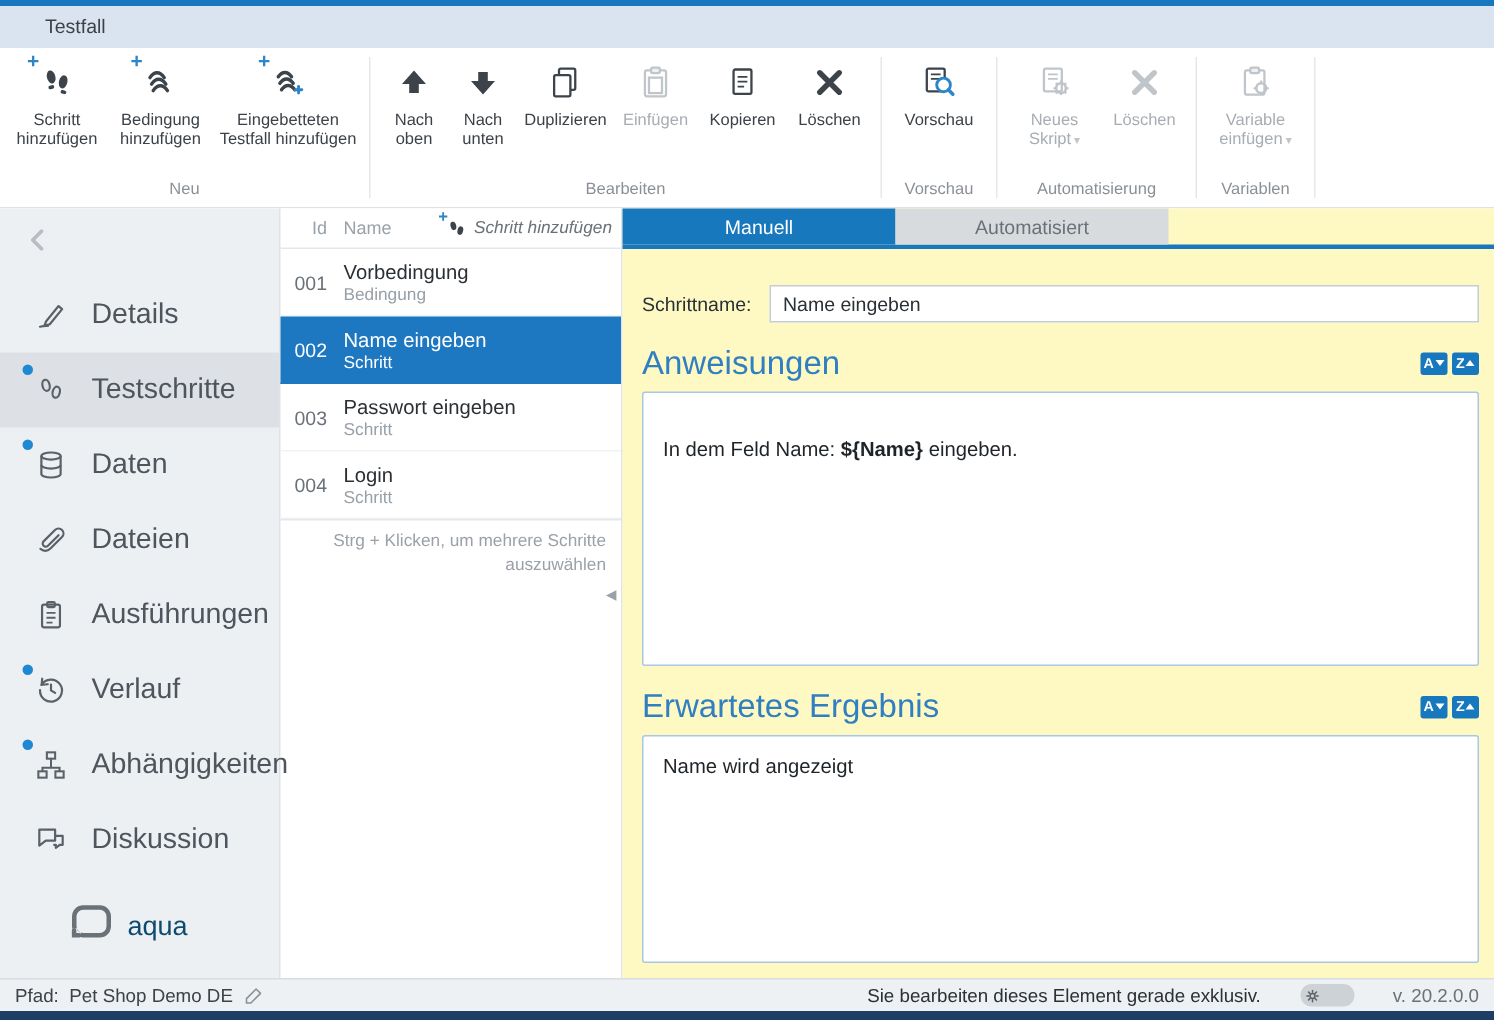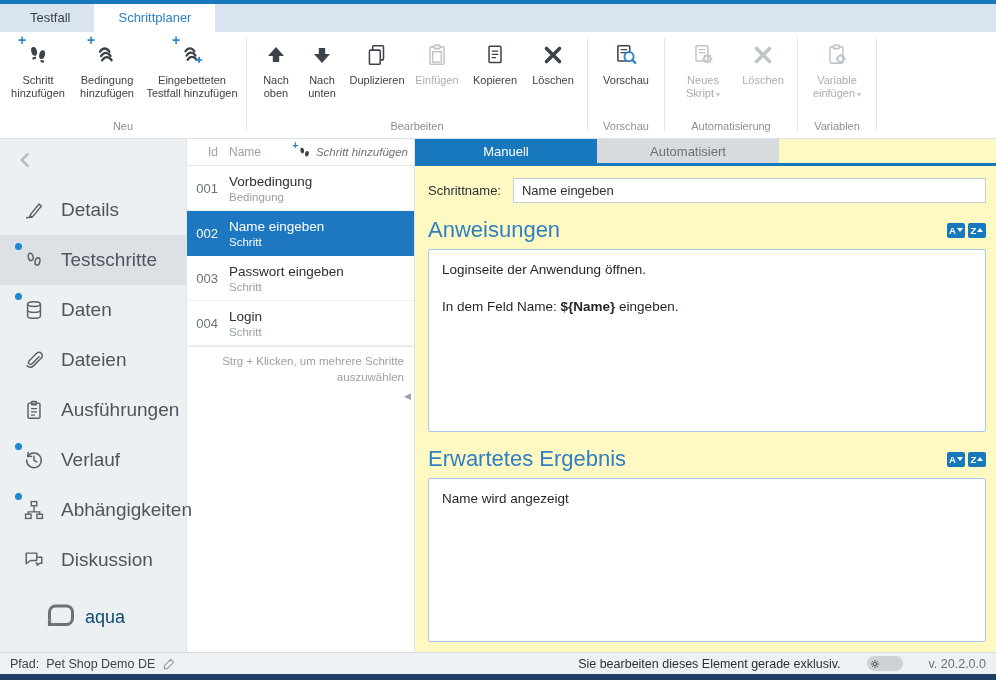--- a/index.html
+++ b/index.html
@@ -65,21 +65,21 @@
   
   .collapse-handle { position:absolute; left:404px; top:252px; font-size:9px; color:#9aa1a8; cursor:pointer; }
 
   
   .editor { flex:1; background:#fef9c3; display:flex; flex-direction:column; min-width:0; }
   .rp-tabs { display:flex; border-bottom:3px solid #1878be; flex:0 0 auto; }
   .rp-tab { width:182px; text-align:center; font-size:13px; padding:5px 0 4px; cursor:pointer; }
   .rp-tab.active { background:#1878be; color:#fff; }
   .rp-tab.inactive { background:#d8dbde; color:#6a7178; }
   .rp-body { flex:1; display:flex; flex-direction:column; padding:10px 10px 10px 13px; min-height:0; }
-  .name-row { display:flex; align-items:center; gap:12px; margin:2px 0 12px; flex:0 0 auto; }
+  .name-row { display:flex; align-items:center; gap:12px; margin:14px 0 12px; flex:0 0 auto; }
   .name-row label { font-size:13px; color:#2b3035; flex:0 0 auto; }
   .name-row input { flex:1; height:25px; border:1px solid #c5cdd4; padding:2px 8px; font-family:inherit; font-size:13px; color:#2b3035; outline:none; }
   .sec-head { display:flex; align-items:center; justify-content:space-between; margin:2px 0 6px; flex:0 0 auto; }
   .sec-title { font-size:22px; font-weight:500; color:#2f7fc2; }
   .az-icons { display:flex; gap:3px; }
   .az { width:18px; height:15px; background:#1878be; color:#fff; border:none; border-radius:2px; font-family:inherit; font-size:9.5px; font-weight:bold; display:flex; align-items:center; justify-content:center; gap:1px; cursor:pointer; padding:0; }
   .az .tri-dn { width:0; height:0; border-left:3px solid transparent; border-right:3px solid transparent; border-top:4px solid #fff; }
   .az .tri-up { width:0; height:0; border-left:3px solid transparent; border-right:3px solid transparent; border-bottom:4px solid #fff; }
   .textbox { border:1px solid #a9c7e6; border-radius:2px; padding:11px 13px; font-size:13.5px; color:#1f2428; line-height:1.4; background:#fff; }
   .box-anweisungen { height:183px; margin-bottom:12px; flex:0 0 auto; }
@@ -98,21 +98,20 @@
   .bottombar { height:6px; background:#1e3f63; flex:0 0 auto; }
 </style>
 </head>
 <body>
 
 <div class="app">
   <div class="topline"></div>
 
   <div class="tabbar">
     <div class="tab">Testfall</div>
-    <div class="tab active">Schrittplaner</div>
   </div>
 
   <div class="ribbon">
 
     <div class="rgroup">
       <div class="rbuttons">
         <button class="rbtn">
           <span class="ricon">
             <span class="plus-badge">+</span>
             <svg width="26" height="26" viewBox="0 0 24 24" fill="currentColor">
@@ -438,21 +437,20 @@
                 <span>A</span>
                 <span class="tri-dn"></span>
               </button>
             <button class="az">
                 <span>Z</span>
                 <span class="tri-up"></span>
               </button>
           </span>
         </div>
         <div class="textbox box-anweisungen">
-          <p>Loginseite der Anwendung öffnen.</p>
           <div class="blank-line"></div>
           <p><span>In dem Feld Name: </span><span class="var-token">${Name}</span><span> eingeben.</span></p>
         </div>
 
         <div class="sec-head">
           <span class="sec-title">Erwartetes Ergebnis</span>
           <span class="az-icons">
             <button class="az">
                 <span>A</span>
                 <span class="tri-dn"></span>

